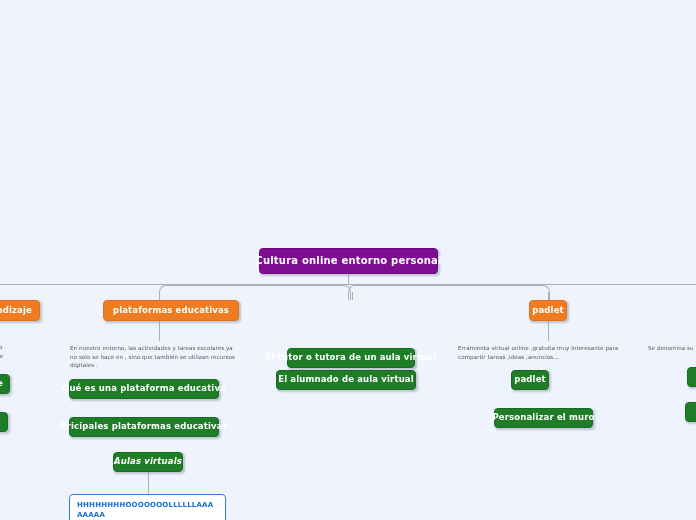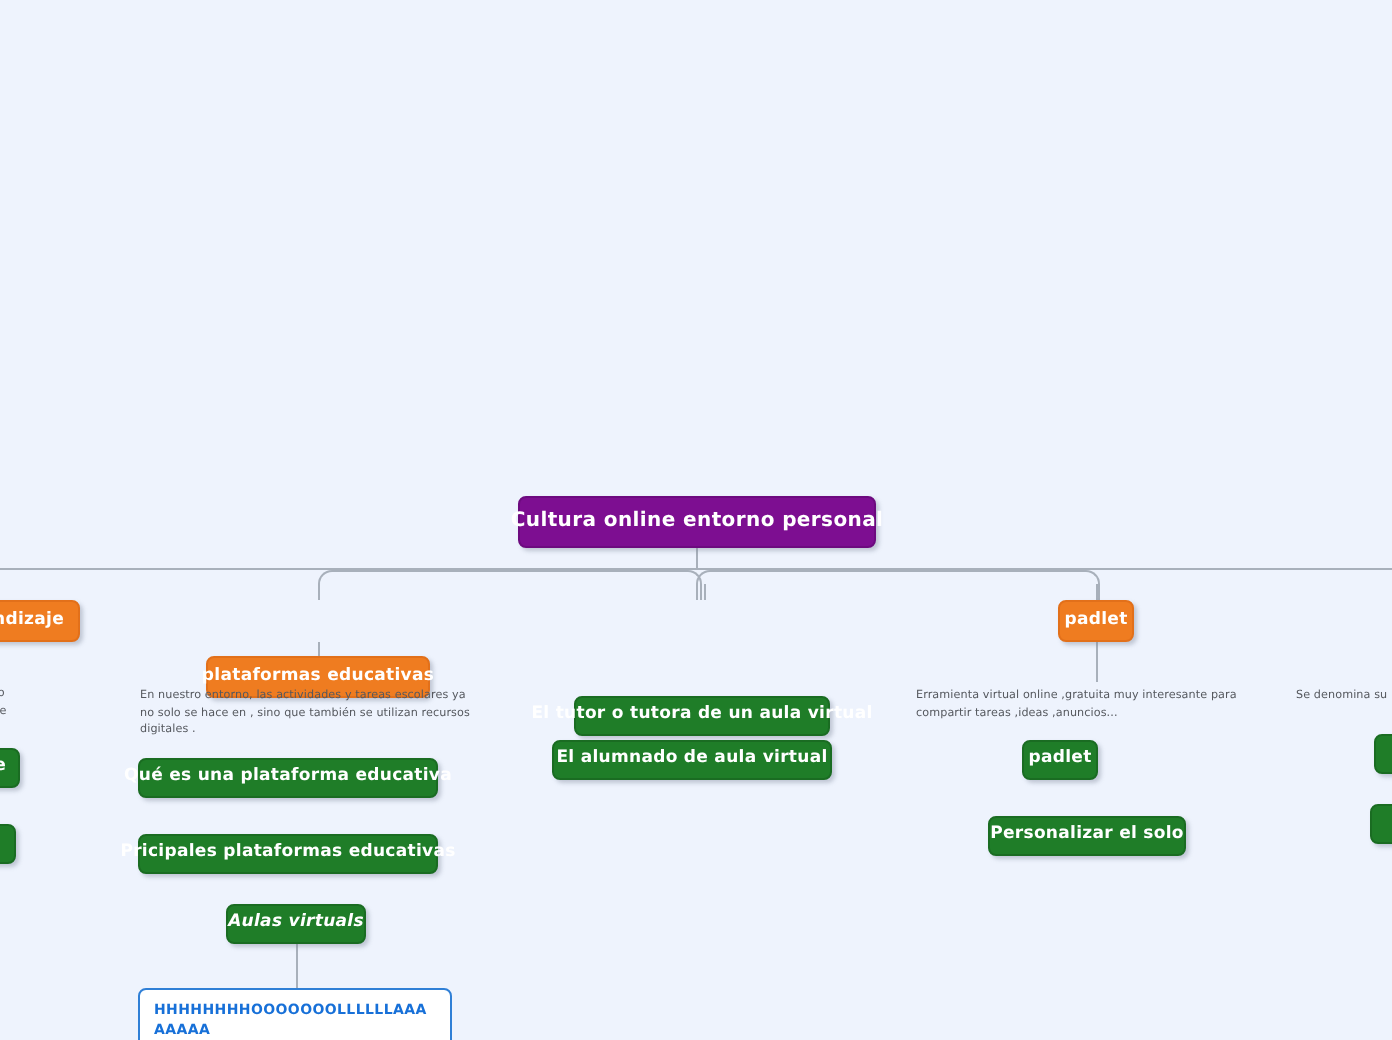--- a/index.html
+++ b/index.html
@@ -131,21 +131,21 @@
 
   <div class="node node-l2" style="left:-32px; top:300px; width:72px; height:21px; justify-content:flex-end; padding-right:7px;">endizaje</div>
 
   <div class="note-text" style="left:-40px; top:343px; width:80px; white-space:pre-line;">lrededor . Todo
 l de apendizaje</div>
 
   <div class="node node-l3" style="left:-30px; top:374px; width:40px; height:20px; justify-content:flex-end; padding-right:6px;">e</div>
 
   <div class="node node-l3" style="left:-32px; top:412px; width:40px; height:20px;"></div>
 
-  <div class="node node-l2" style="left:103px; top:300px; width:112px; height:21px;margin-top:28px;">plataformas educativas</div>
+  <div class="node node-l2" style="left:103px; top:300px; width:136px; height:21px;">plataformas educativas</div>
 
   <div class="note-text" style="left:70px; top:344px; width:170px;">En nuestro entorno, las actividades y tareas escolares ya no solo se hace en  , sino que también se utilizan recursos digitales .</div>
 
   <div class="node node-l3" style="left:69px; top:379px; width:150px; height:20px;">Qué es  una plataforma educativa</div>
 
   <div class="node node-l3" style="left:69px; top:417px; width:150px; height:20px;">Pricipales plataformas educativas</div>
 
   <div class="node node-l3" style="left:113px; top:452px; width:70px; height:20px;font-style:italic;">Aulas virtuals</div>
 
   <div class="note-card" style="left:69px; top:494px; width:157px; height:32px;">HHHHHHHHOOOOOOOLLLLLLAAAAAAAA</div>
@@ -154,21 +154,21 @@
   <div class="node node-l3" style="left:287px; top:348px; width:128px; height:20px;">El tutor o tutora de un aula virtual</div>
 
   <div class="node node-l3" style="left:276px; top:370px; width:140px; height:20px;">El alumnado  de aula virtual</div>
 
   <div class="node node-l2" style="left:529px; top:300px; width:38px; height:21px;">padlet</div>
 
   <div class="note-text" style="left:458px; top:344px; width:168px;">Erramienta virtual online  ,gratuita muy interesante  para compartir tareas ,ideas  ,anuncios...</div>
 
   <div class="node node-l3" style="left:511px; top:370px; width:38px; height:20px;">padlet</div>
 
-  <div class="node node-l3" style="left:494px; top:408px; width:99px; height:20px;">Personalizar el solo</div>
+  <div class="node node-l3" style="left:494px; top:408px; width:99px; height:20px;">Personalizar el muro</div>
 
   <div class="note-text" style="left:648px; top:344px; width:60px;">Se denomina su</div>
 
   <div class="node node-l3" style="left:687px; top:367px; width:40px; height:20px;"></div>
 
   <div class="node node-l3" style="left:685px; top:402px; width:40px; height:20px;"></div>
 
 </div>
 
 </body></html>

